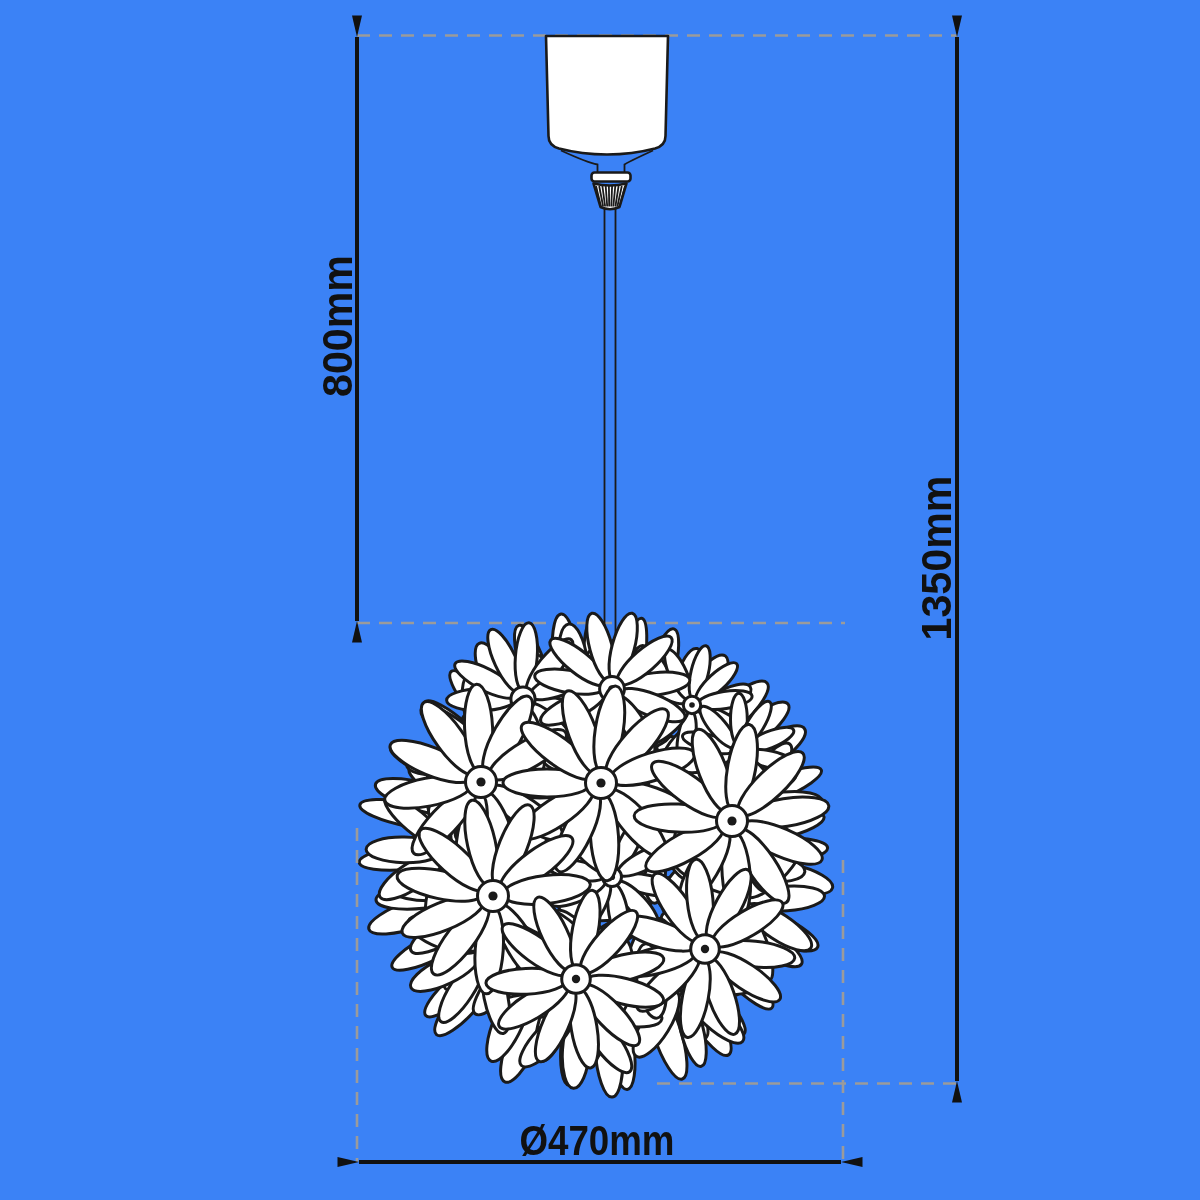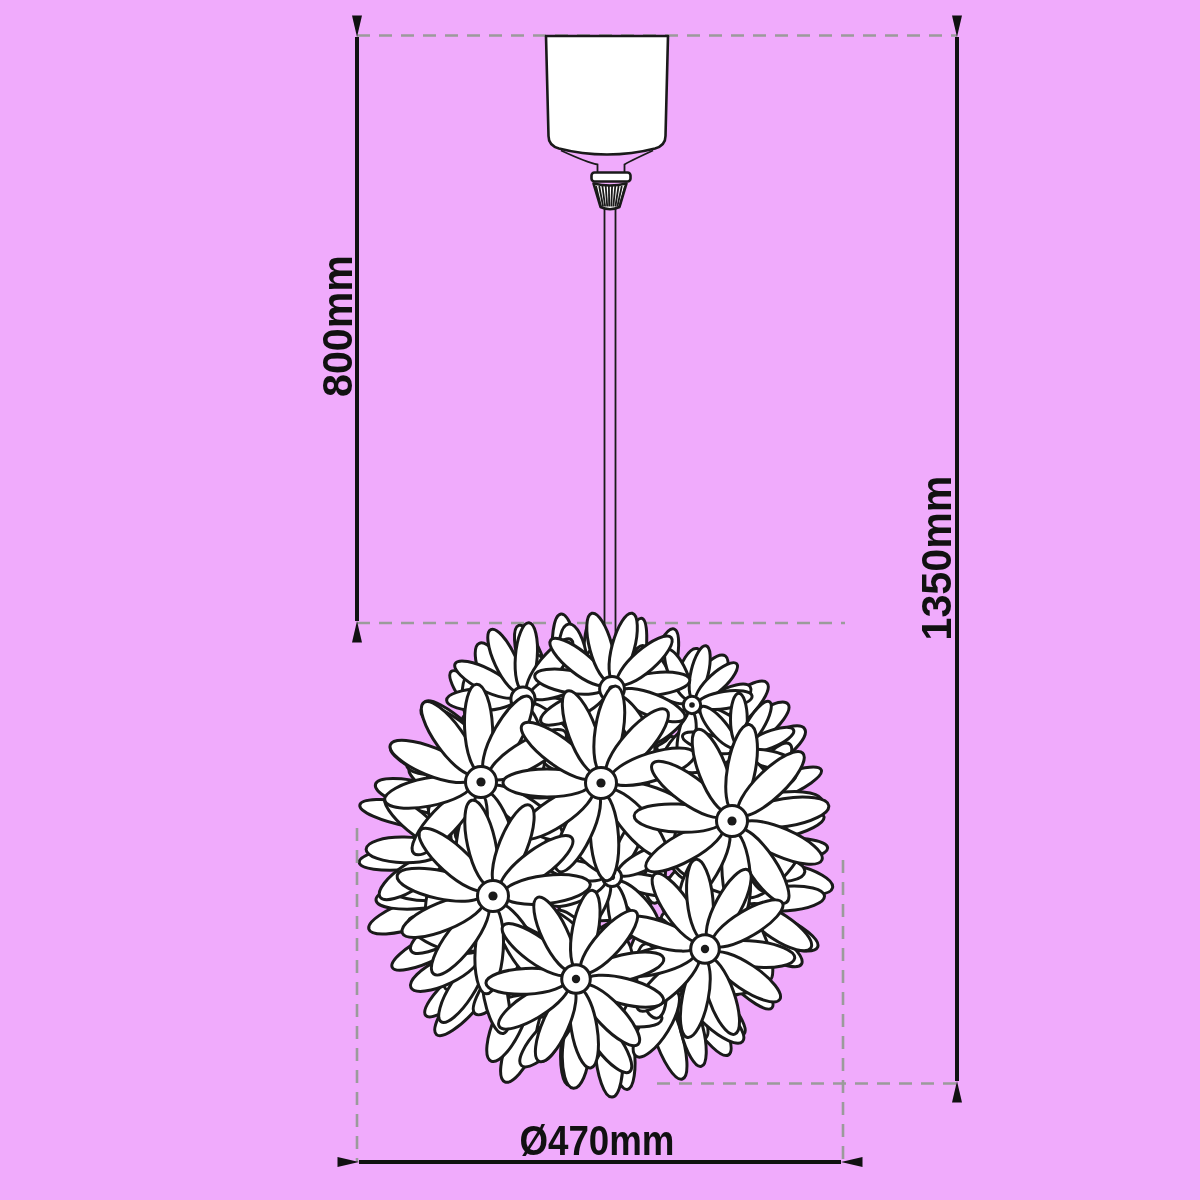--- a/index.html
+++ b/index.html
@@ -1,16 +1,16 @@
 <!DOCTYPE html>
 <html><head>
 <meta charset="utf-8">
 <style>
   html,body{margin:0;padding:0;background:#ffffff;}
-  .stage{width:1200px;height:1200px;position:relative;background:#f0abfc;overflow:hidden;}
+  .stage{width:1200px;height:1200px;position:relative;background:#3b82f6;overflow:hidden;}
   svg{display:block;}
   .dim-label{
     font-family:"Liberation Sans","DejaVu Sans",sans-serif;
     font-weight:700;
     font-size:42px;
     fill:#111111;
   }
   .dim-line{stroke:#111111;stroke-width:4;fill:none;}
   .dash-line{stroke:#9b9b9b;stroke-width:2.6;fill:none;stroke-dasharray:13 9;}
   .outline{stroke:#1a1a1a;stroke-width:2.6;fill:#ffffff;stroke-linejoin:round;stroke-linecap:round;}

